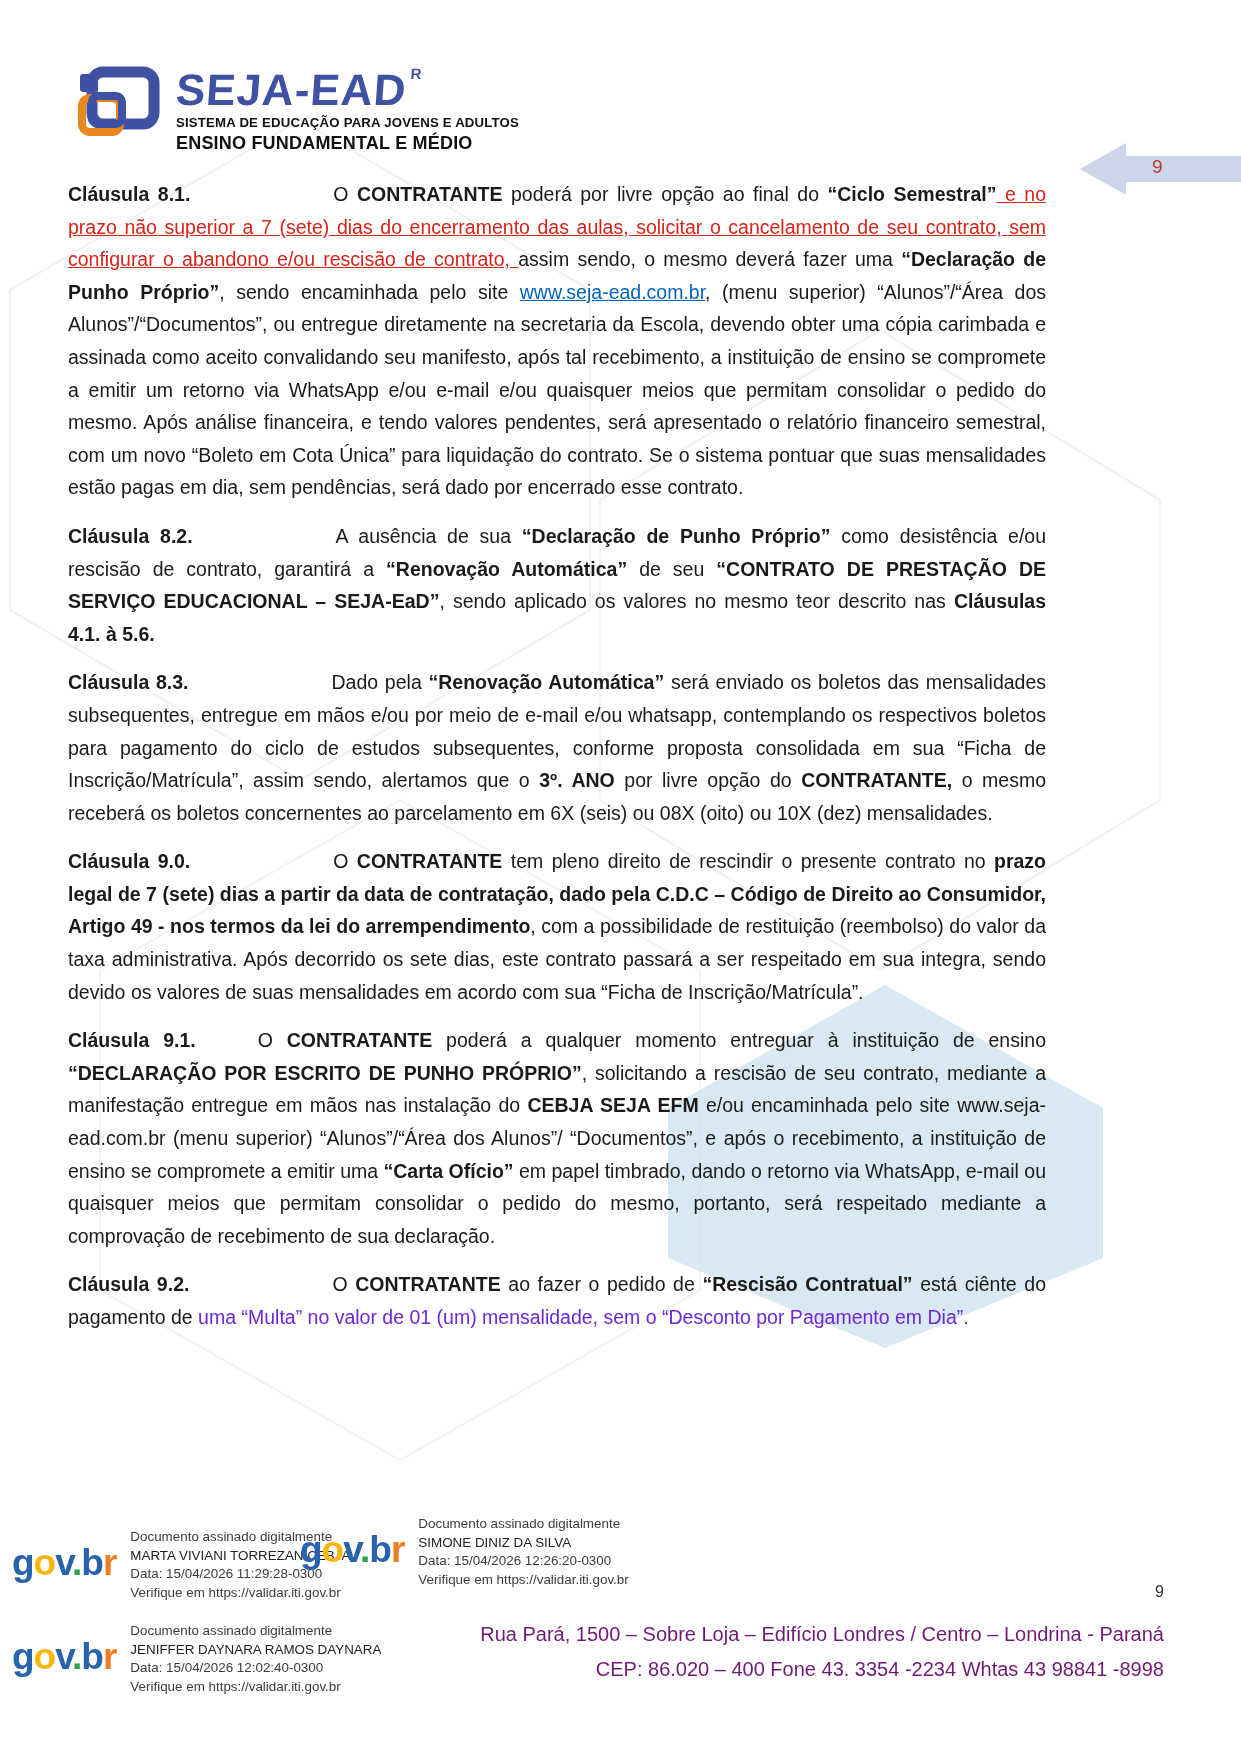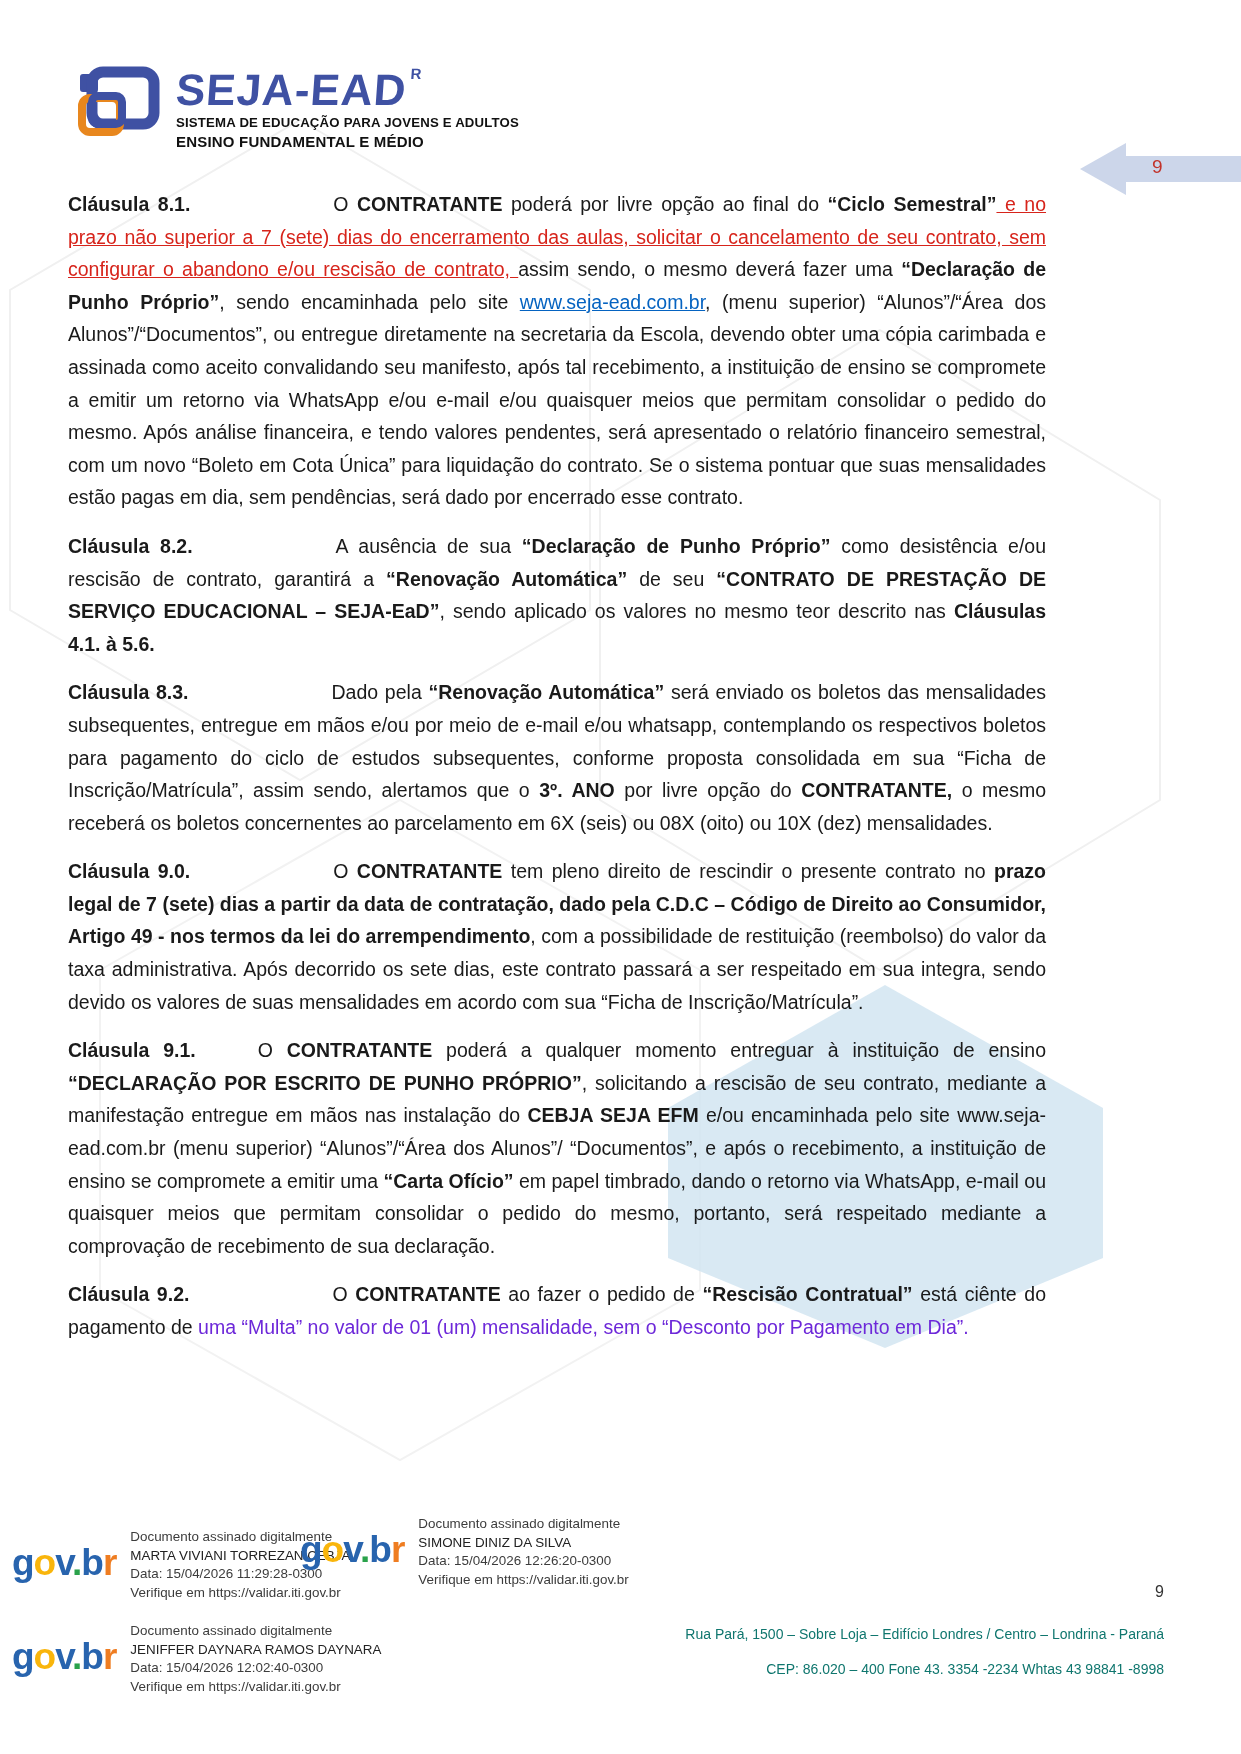--- a/index.html
+++ b/index.html
@@ -14,28 +14,28 @@
   }
   
   .wm{position:absolute;inset:0;z-index:0;pointer-events:none;}
   
   .logo{position:absolute;left:78px;top:66px;display:flex;align-items:flex-start;z-index:2;}
   .logo-icon{width:86px;height:74px;position:relative;margin-right:12px;}
   .logo-text{padding-top:2px;}
   .logo-title{font-size:44px;font-weight:bold;letter-spacing:1px;color:#3f51a3;line-height:1;transform:skewX(-4deg);}
   .logo-title sup{font-size:15px;font-weight:bold;vertical-align:top;position:relative;top:-2px;left:3px;}
   .logo-sub1{font-size:13.2px;font-weight:bold;color:#111;margin-top:3px;letter-spacing:.2px;text-align:center;}
-  .logo-sub2{font-size:15px;font-weight:bold;color:#111;margin-top:3px;letter-spacing:.2px;}
+  .logo-sub2{font-size:18px;font-weight:bold;color:#111;margin-top:3px;letter-spacing:.2px;}
   
   .page-arrow{position:absolute;top:143px;left:1080px;width:161px;height:52px;z-index:2;}
   .page-arrow svg{display:block;}
   .arrow-num{position:absolute;top:13px;left:72px;font-size:19px;color:#c2332a;font-weight:normal;}
   
   .content{
-    position:absolute;left:68px;top:188px;width:978px;z-index:1;
+    position:absolute;left:68px;top:178px;width:978px;z-index:1;
     font-size:19.5px;line-height:32.6px;text-align:justify;
   }
   .clause{margin:0 0 16px 0;}
   .clabel{font-weight:bold;}
   .tab{display:inline-block;height:1px;}
   .t140{width:143px;}
   .t60{width:62px;}
   .s-n{}
   .s-b{font-weight:bold;}
   .s-ru{color:#d7241b;text-decoration:underline;}
@@ -49,21 +49,21 @@
   .stamp{position:absolute;z-index:2;display:flex;align-items:flex-start;}
   .stamp .govbr{font-size:37px;font-weight:bold;letter-spacing:-1px;line-height:1;margin-right:14px;padding-top:16px;}
   .stamp-text{font-size:13.4px;line-height:18.5px;color:#3c3c3c;}
   .stamp-text .sname{font-weight:normal;color:#222;}
   .stamp1{left:12px;top:1528px;}
   .stamp2{left:300px;top:1515px;}
   .stamp3{left:12px;top:1622px;}
   
   .footer-right{position:absolute;right:77px;top:1583px;text-align:right;z-index:1;}
   .footer-pagenum{font-size:16px;color:#333;margin-bottom:16px;}
-  .footer-addr{font-size:14px;color:#0f766e;line-height:35px;}
+  .footer-addr{font-size:20px;color:#701a75;line-height:35px;}
 </style>
 </head>
 <body>
 
 <div class="page">
 
   <svg class="wm" width="1241" height="1754" viewBox="0 0 1241 1754">
     <polygon points="300,120 590,290 590,610 300,780 10,610 10,290" fill="none" stroke="#f0f0f0" stroke-width="2"></polygon>
     <polygon points="880,330 1160,500 1160,800 880,970 600,800 600,500" fill="none" stroke="#f0f0f0" stroke-width="2"></polygon>
     <polygon points="400,800 700,970 700,1290 400,1460 100,1290 100,970" fill="none" stroke="#f2f2f2" stroke-width="2"></polygon>

